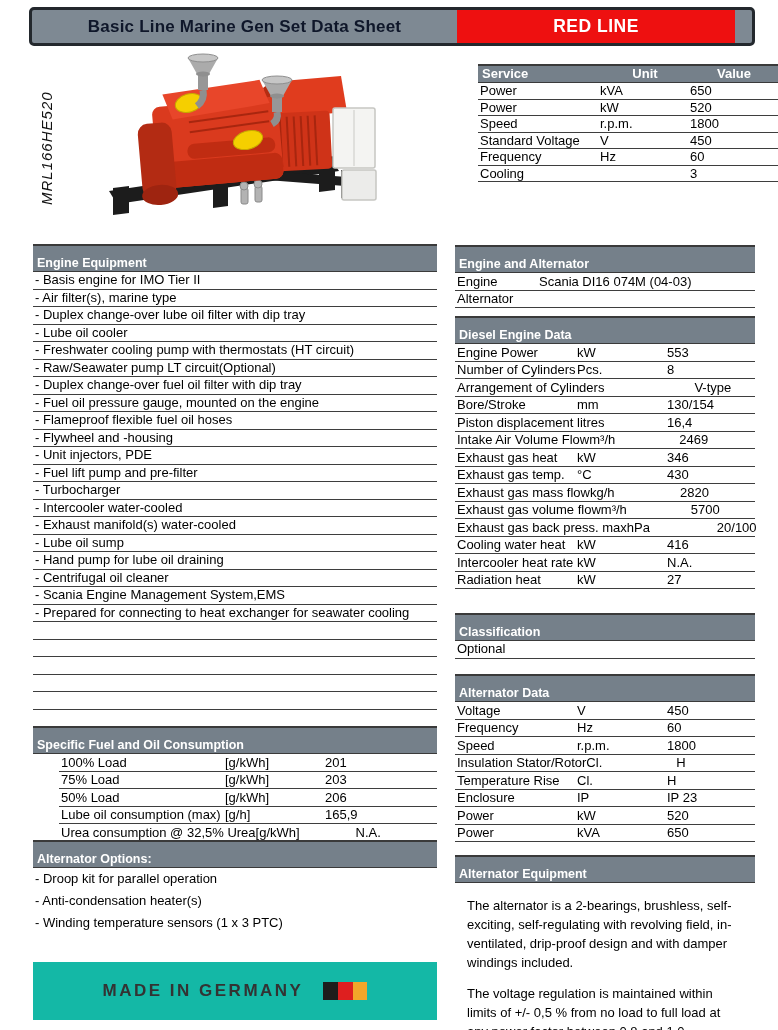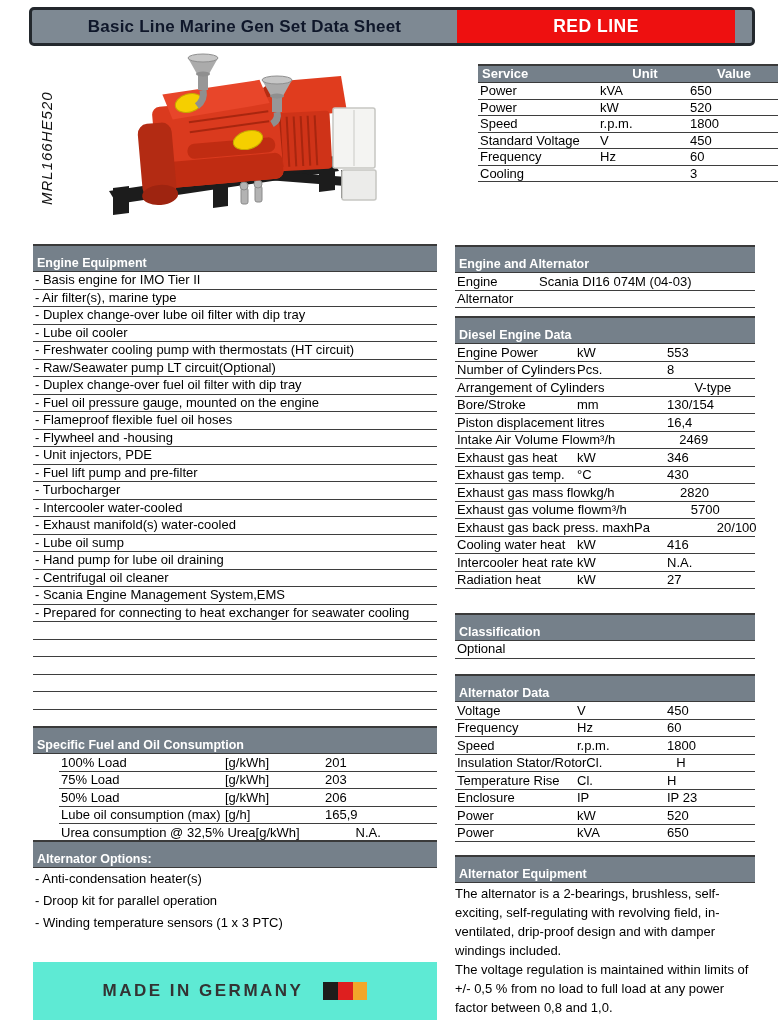--- a/index.html
+++ b/index.html
@@ -56,25 +56,25 @@
   
   .model-label {
     position:absolute; left:38px; top:205px;
     transform:rotate(-90deg); transform-origin:0 0;
     font-style:italic; font-size:15px; letter-spacing:1px; color:#111;
     white-space:nowrap; width:130px;
   }
   
   .engine-wrap { position:absolute; left:95px; top:50px; width:292px; height:187px; }
   
-  .alt-equip-text p { margin:0; line-height:19px; font-size:13px; }
+  .alt-equip-text p { margin:12px; line-height:19px; font-size:13px; }
   
   .footer {
     position:absolute; left:33px; top:962px; width:404px; height:58px;
-    background:#5eead4; display:flex; align-items:center; justify-content:center; gap:20px;
+    background:#14b8a6; display:flex; align-items:center; justify-content:center; gap:20px;
   }
   .footer .made-text {
     font-weight:bold; font-size:17px; letter-spacing:2.5px; color:#333333;
   }
   .flag { display:flex; width:44px; height:18px; }
   .flag span { flex:1; }
   .flag .b { background:#1d1d1b; }
   .flag .r { background:#DE1F1F; }
   .flag .g { background:#F2A62A; }
 </style>
@@ -211,22 +211,22 @@
     </div>
     <div class="trow f3">
       <span class="lbl">Urea consumption @ 32,5% Urea</span>
       <span class="unit">[g/kWh]</span>
       <span class="val">N.A.</span>
     </div>
 </div>
 
 <div class="sec" style="left:33px; top:840px; width:404px;">
   <div class="sec-h">Alternator Options:</div>
-  <div class="opt-row">- Anti-condensation heater(s)</div>
-    <div class="opt-row">- Droop kit for parallel operation</div>
+  <div class="opt-row">- Droop kit for parallel operation</div>
+    <div class="opt-row">- Anti-condensation heater(s)</div>
     <div class="opt-row">- Winding temperature sensors (1 x 3 PTC)</div>
 </div>
 
 <div class="footer">
   <span class="made-text">MADE IN GERMANY</span>
   <span class="flag">
     <span class="b"></span>
     <span class="r"></span>
     <span class="g"></span>
   </span>

